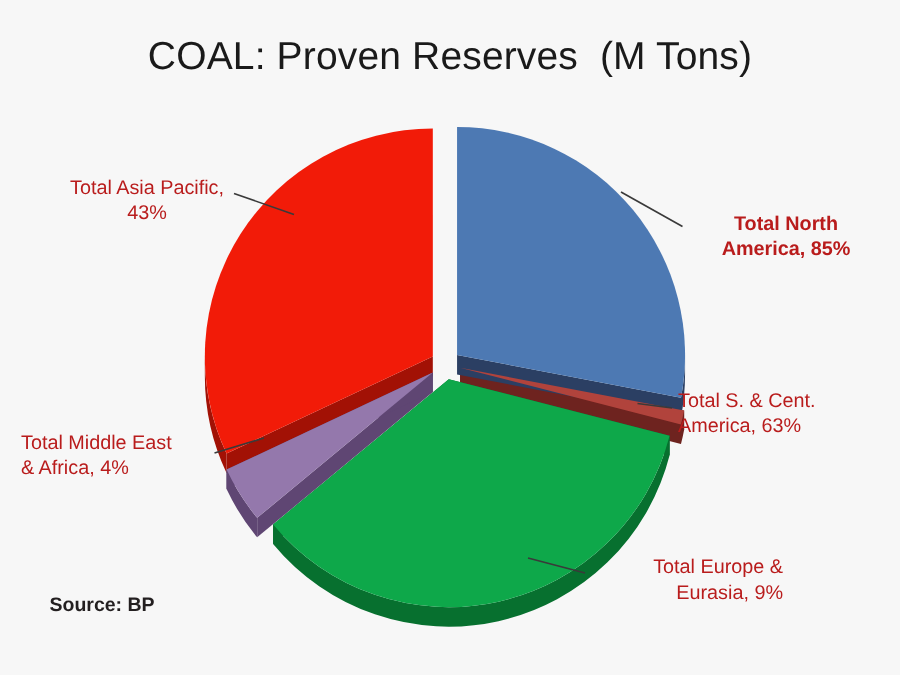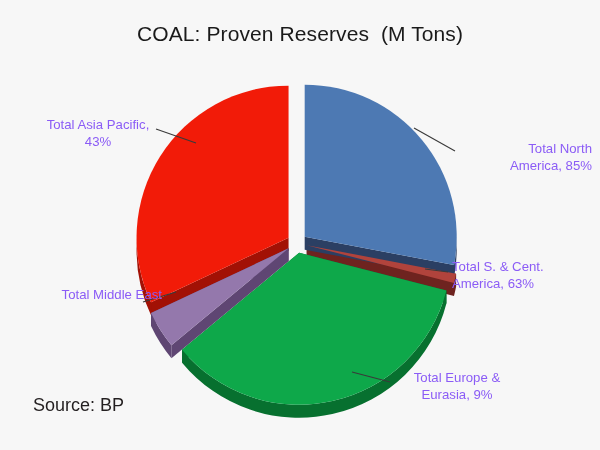--- a/index.html
+++ b/index.html
@@ -19,75 +19,77 @@
     inset: 0;
     width: 600px;
     height: 450px;
   }
   .chart-title {
     position: absolute;
     top: 22px;
     left: 0;
     width: 600px;
     text-align: center;
-    font-size: 21px;
+    font-size: 26px;
     color: #1a1a1a;
     letter-spacing: 0.1px;
     white-space: pre;
   }
   .pie-svg {
     position: absolute;
     top: 0;
     left: 0;
     width: 600px;
     height: 450px;
   }
   .lbl {
     position: absolute;
     font-size: 13.2px;
     line-height: 16.5px;
-    color: #8b5cf6;
+    color: #b91c1c;
   }
   .lbl span { display: block; }
   #label-asia-pacific {
     left: 28px;
     top: 117px;
     width: 140px;
     text-align: center;
   }
   #label-north-america {
     left: 456px;
     top: 141px;
     width: 136px;
-    text-align: right;
+    text-align: center;
+    font-weight: bold;
   }
   #label-south-central-america {
     left: 452px;
     top: 259px;
     width: 142px;
     text-align: left;
   }
   #label-middle-east-africa {
     left: 14px;
     top: 287px;
     width: 148px;
-    text-align: right;
+    text-align: left;
   }
   #label-europe-eurasia {
     left: 392px;
     top: 370px;
     width: 130px;
-    text-align: center;
+    text-align: right;
   }
   #source-note {
     position: absolute;
     left: 33px;
     top: 395px;
-    font-size: 18px;
+    font-size: 13px;
     color: #231f20;
+    font-weight: bold;
   }
 </style>
 </head>
 <body>
 
 <div id="chart-root">
 
   <div class="chart-title">COAL: Proven Reserves  (M Tons)</div>
 
   <svg class="pie-svg" viewBox="0 0 600 450">
@@ -130,20 +132,21 @@
     <span>America, 85%</span>
   </div>
 
   <div class="lbl" id="label-south-central-america">
     <span>Total S. &amp; Cent.</span>
     <span>America, 63%</span>
   </div>
 
   <div class="lbl" id="label-middle-east-africa">
     <span>Total Middle East</span>
+    <span>&amp; Africa, 4%</span>
   </div>
 
   <div class="lbl" id="label-europe-eurasia">
     <span>Total Europe &amp;</span>
     <span>Eurasia, 9%</span>
   </div>
 
   <div id="source-note">Source: BP</div>
 
 </div>

